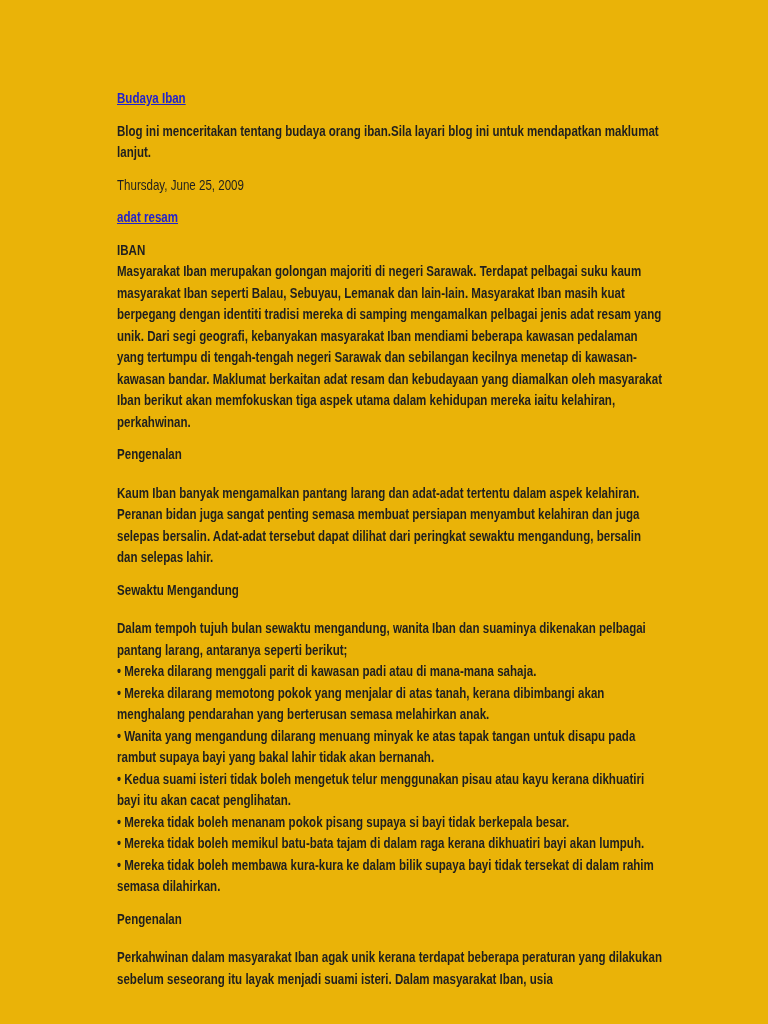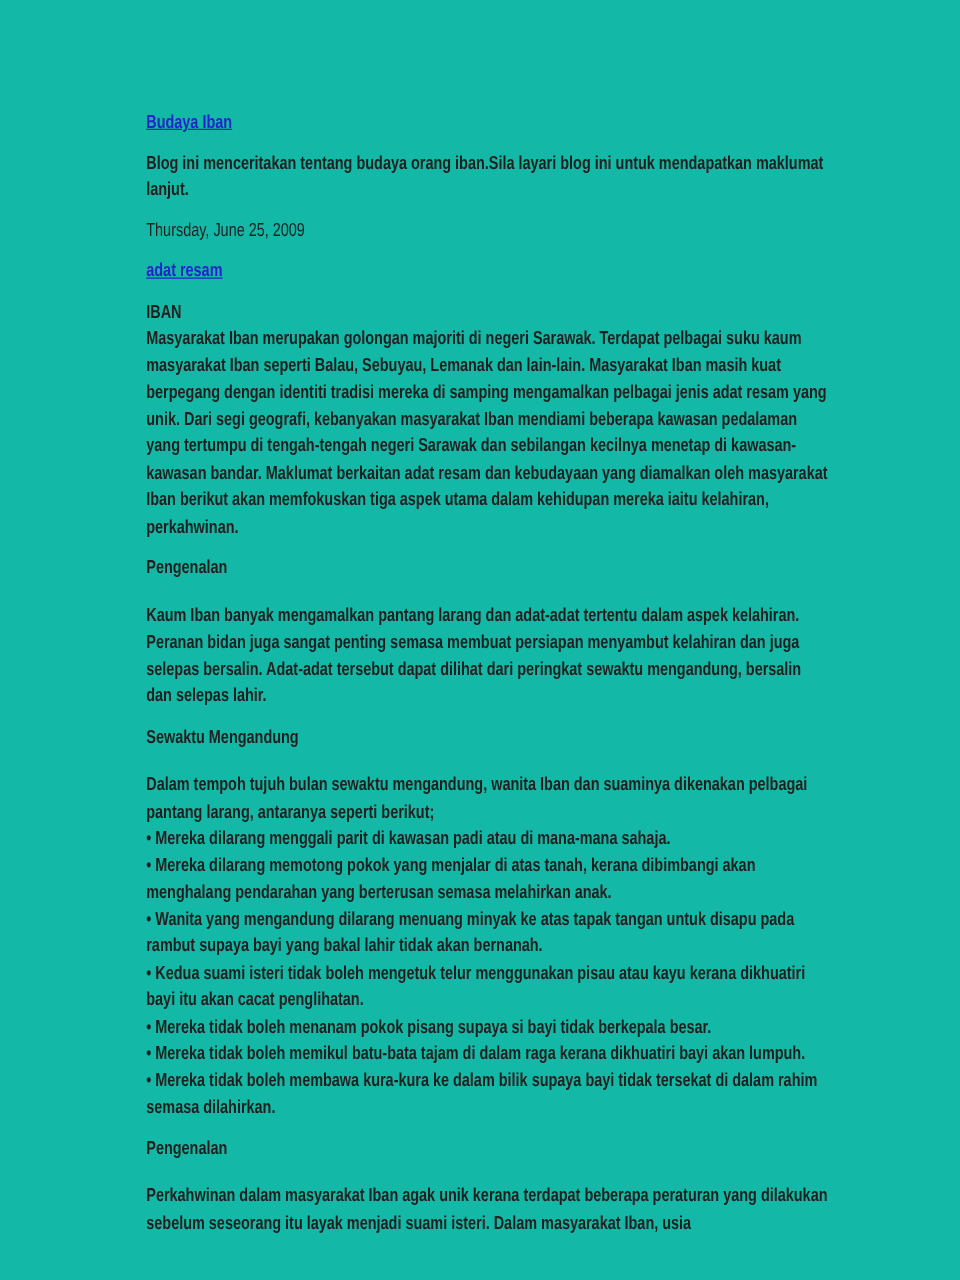--- a/index.html
+++ b/index.html
@@ -9,21 +9,21 @@
   }
   body {
     width: 768px;
     height: 1024px;
     overflow: hidden;
     position: relative;
   }
   .page {
     position: absolute;
     inset: 0;
-    background: #14b8a6;
+    background: #eab308;
   }
   .content {
     position: absolute;
     left: 117px;
     top: 87px;
     width: 710px;
     transform: scaleX(0.77);
     transform-origin: 0 0;
     font-family: "Liberation Sans", sans-serif;
     font-weight: 700;

